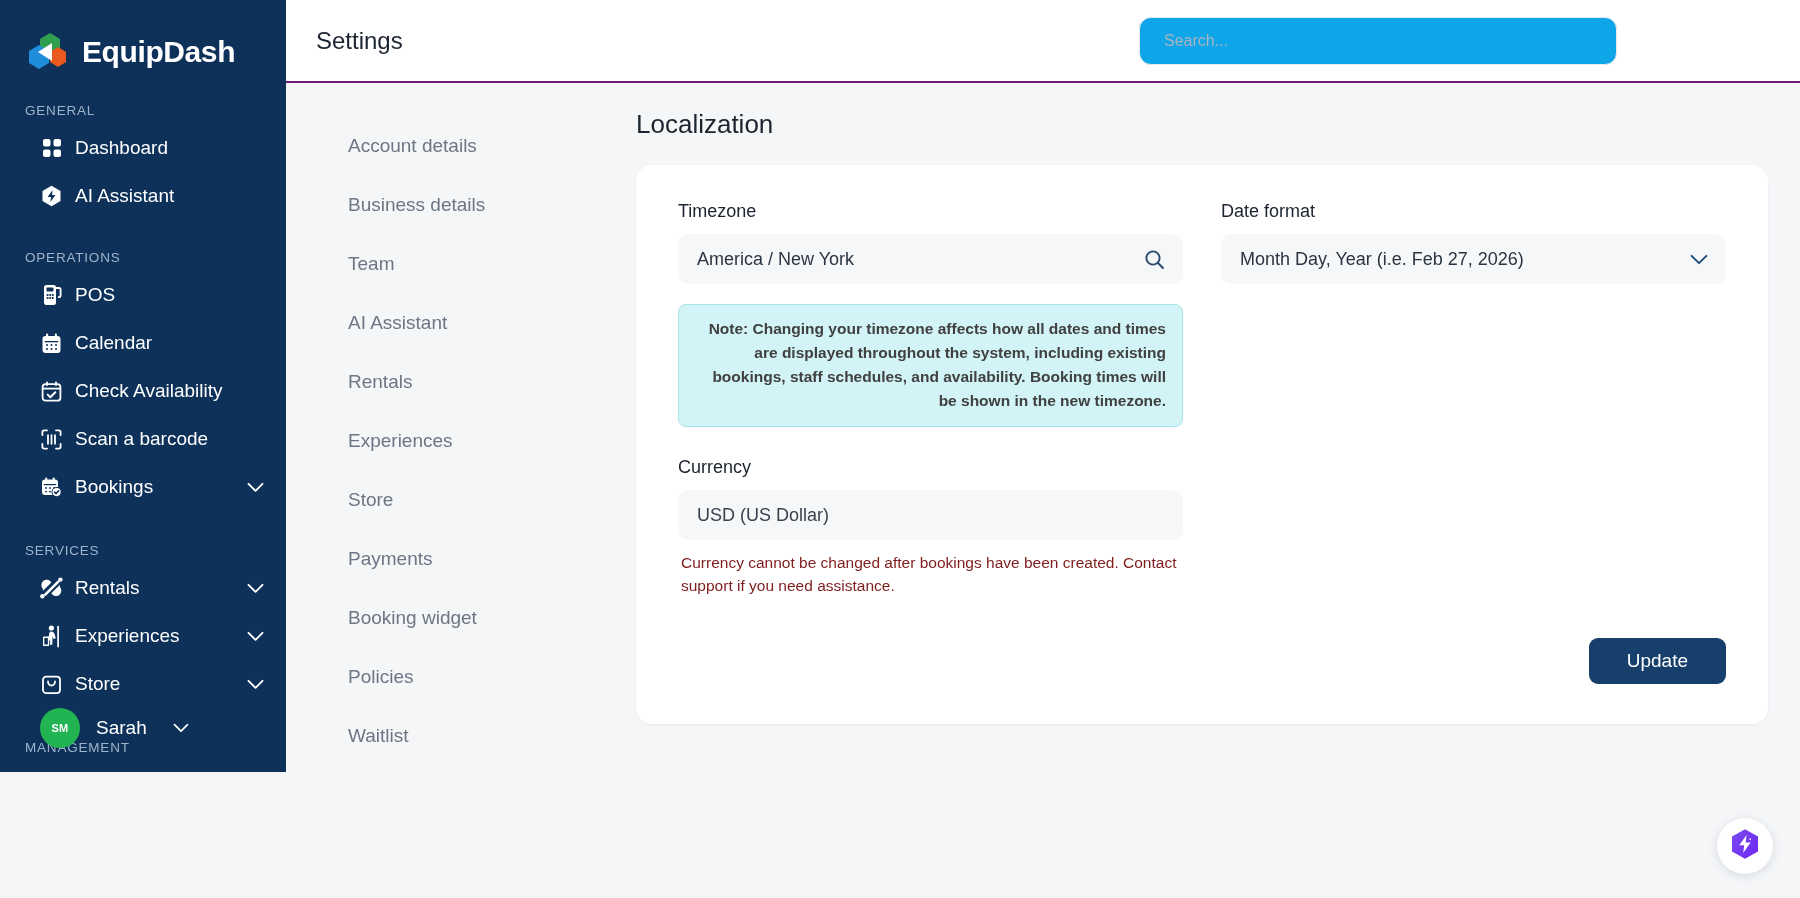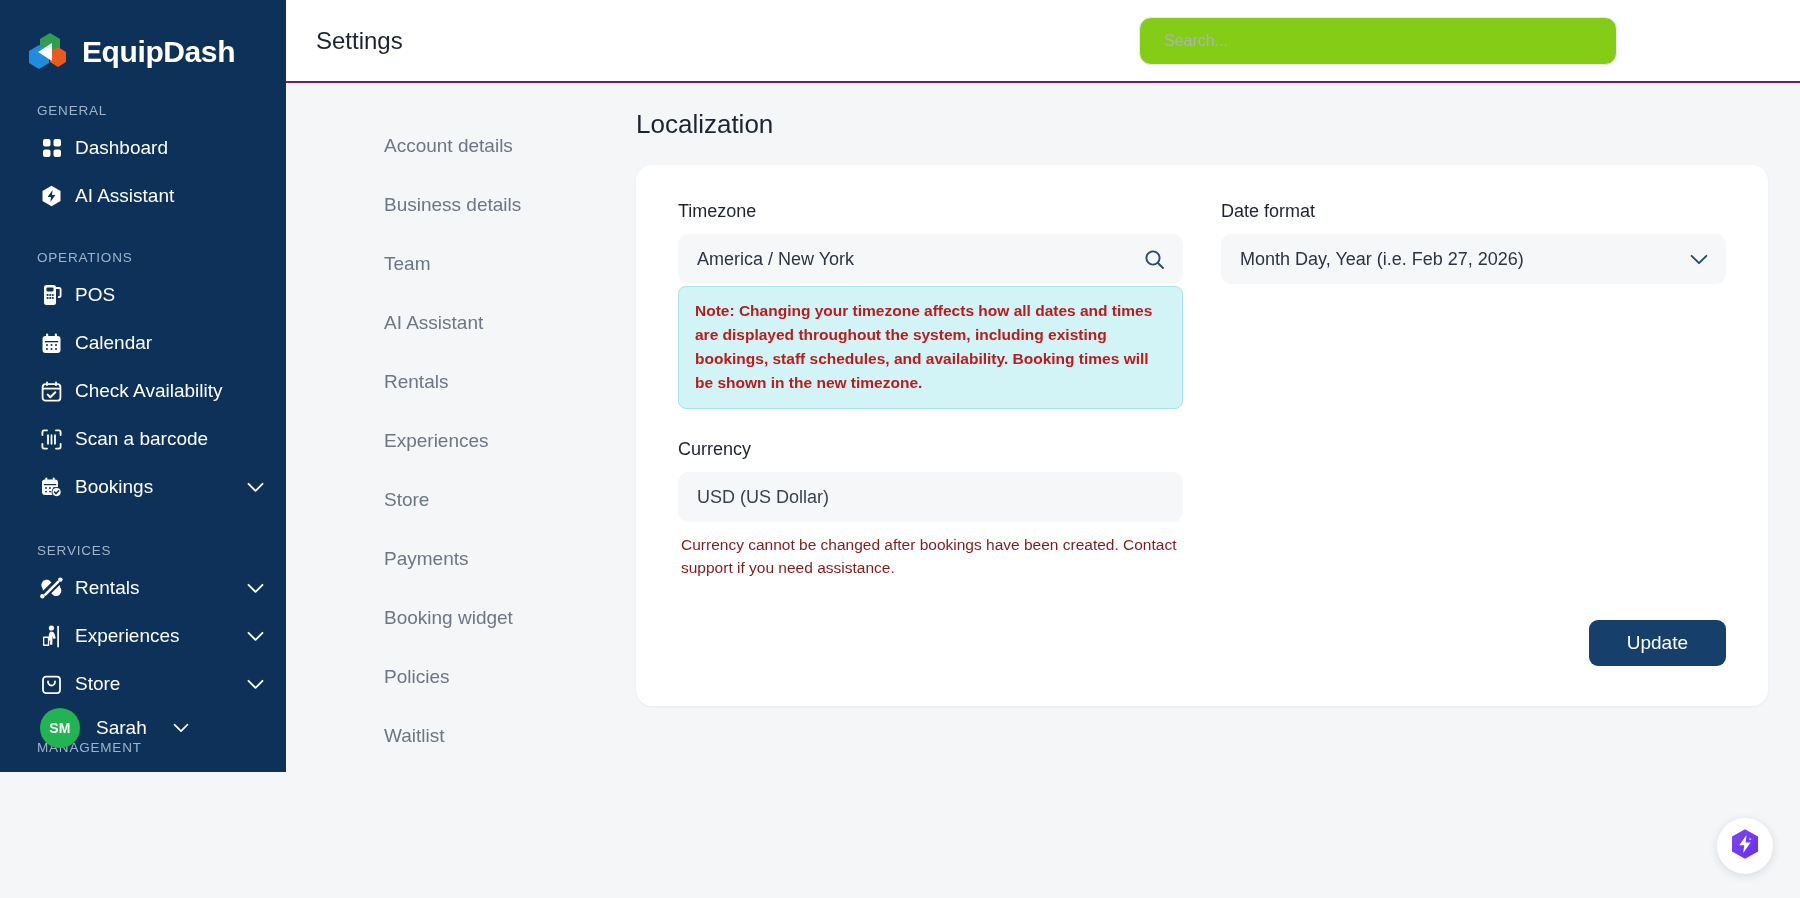--- a/index.html
+++ b/index.html
@@ -25,21 +25,21 @@
     height: 78px;
   }
   .logo-mark { width: 44px; height: 42px; flex: 0 0 44px; }
   .logo-text {
     font-size: 30px; font-weight: 700; letter-spacing: -0.4px;
     color: #ffffff;
   }
   .nav-section-label {
     font-size: 13.5px; font-weight: 400; letter-spacing: 0.8px;
     color: #9fb3cb;
-    padding-left: 37px;
+    padding-left: 25px;
   }
   .sec-general { margin-top: 25px; }
   .sec-operations { margin-top: 30px; }
   .sec-services { margin-top: 32px; }
   .sec-management { margin-top: 32px; }
 
   .nav-item {
     display: flex; align-items: center;
     height: 48px;
     padding-left: 40px;
@@ -59,21 +59,21 @@
 
   .user-row {
     position: absolute; left: 0; bottom: 24px;
     display: flex; align-items: center; gap: 16px;
     padding-left: 40px; cursor: pointer;
   }
   .avatar {
     width: 40px; height: 40px; border-radius: 50%;
     background: #22b352;
     display: flex; align-items: center; justify-content: center;
-    font-size: 14px; font-weight: 700; color: #ffffff; letter-spacing: 0.3px;
+    font-size: 11px; font-weight: 700; color: #ffffff; letter-spacing: 0.3px;
   }
   .user-name { font-size: 19px; color: #ffffff; }
 
   
   .main { flex: 1; height: 898px; display: flex; flex-direction: column; min-width: 0; }
 
   .topbar {
     height: 83px; min-height: 83px;
     background: #ffffff;
     border-bottom: 2px solid #701a75;
@@ -83,36 +83,36 @@
   }
   .page-title { font-size: 24px; color: #1c2430; font-weight: 400; }
   .search-wrap {
     position: absolute; left: 853px; top: 17px;
     width: 478px; height: 48px;
   }
   .search-input {
     width: 100%; height: 100%;
     border: 1px solid #e7ebf0;
     border-radius: 12px;
-    background: #84cc16;
+    background: #0ea5e9;
     padding: 0 20px 0 24px;
     font-size: 16px;
     font-family: "Liberation Sans", sans-serif;
     color: #2b3442;
     outline: none;
   }
   .search-input::placeholder { color: #aab3bf; }
 
   .body-area { flex: 1; display: flex; min-height: 0; background: #f4f6f8; }
 
   
   .settings-nav {
     width: 320px; min-width: 320px;
     padding-top: 33px;
-    padding-left: 98px;
+    padding-left: 62px;
     overflow: hidden;
   }
   .settings-nav-item {
     font-size: 19px; color: #6d7684;
     height: 59px; line-height: 59px;
     white-space: nowrap; cursor: pointer;
   }
 
   
   .content { flex: 1; padding: 26px 32px 0 0; min-width: 0; }
@@ -141,29 +141,30 @@
     border-radius: 10px;
     display: flex; align-items: center;
     padding: 0 18px 0 19px;
     font-size: 18px; color: #2b3442;
     cursor: pointer;
   }
   .field-box .fb-val { flex: 1; white-space: nowrap; overflow: hidden; text-overflow: ellipsis; }
   .field-box.readonly { cursor: default; color: #3a424f; }
 
   .note-box {
-    margin-top: 2px;
+    margin-top: 20px;
     background: #d2f4f6;
     border: 1px solid #a9e3ea;
     border-radius: 8px;
     padding: 12px 16px 13px 16px;
     font-size: 15.5px;
     line-height: 1.55;
-    color: #b91c1c;
+    color: #404040;
     font-weight: 600;
+    text-align: right;
   }
   .helper-text {
     margin-top: 11px;
     font-size: 15.5px; line-height: 1.5; color: #7f1d1d;
     padding-left: 3px;
   }
   .currency-block { margin-top: 30px; }
 
   .btn-row { display: flex; justify-content: flex-end; margin-top: 40px; }
   .btn-update {

